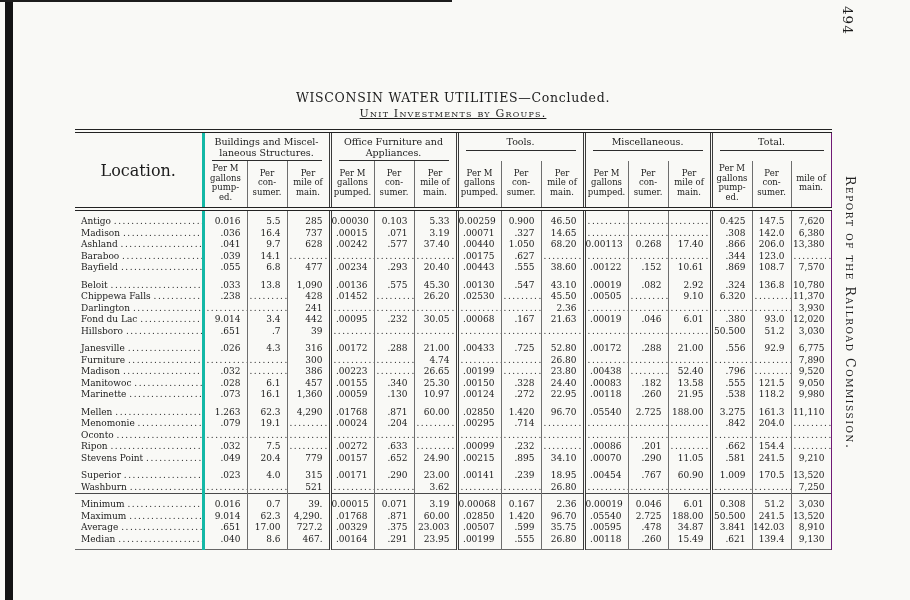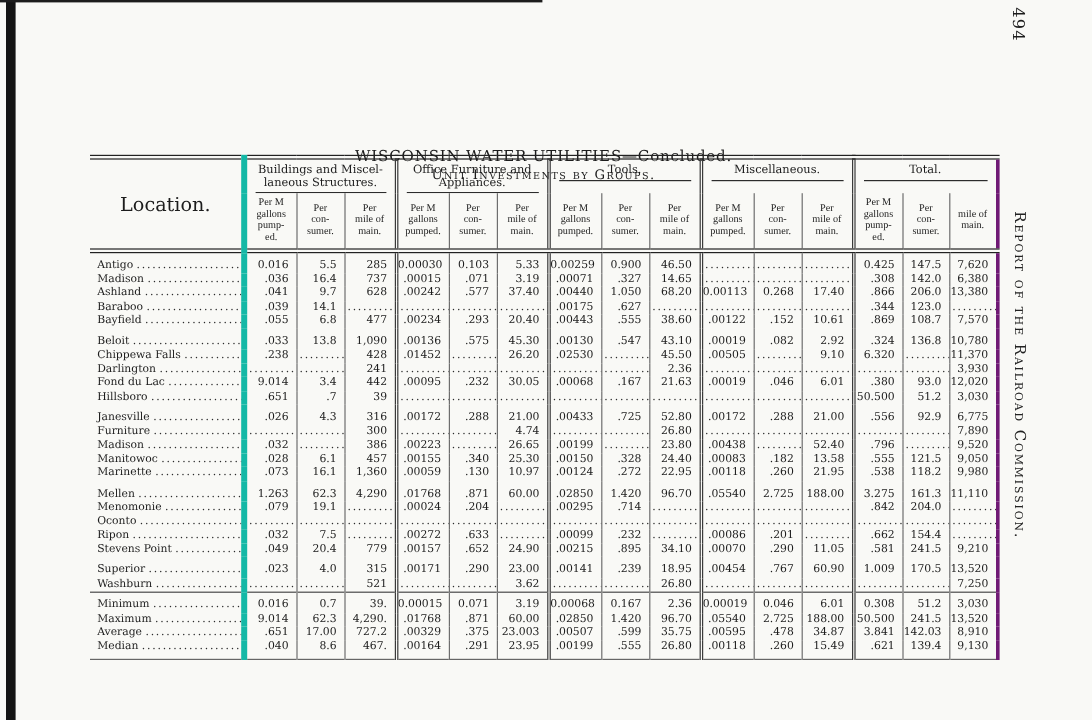--- a/index.html
+++ b/index.html
@@ -9,47 +9,46 @@
     font-family:"DejaVu Serif", serif;
     color:#1c1c1c;
     -webkit-font-smoothing:antialiased;
   }
   
   .artifact-left { position:absolute; left:5px; top:0; width:8px; height:600px; background:#141414; }
   .artifact-top  { position:absolute; left:0; top:0; width:452px; height:2px; background:#1d1d1d; }
 
   
   .titles { position:absolute; left:75px; top:90px; width:756px; text-align:center; }
-  .title { font-size:12.5px; letter-spacing:0.7px;margin-top:32px; }
-  .subtitle { font-size:11px; font-variant:small-caps; letter-spacing:1.2px; margin-top:2px; }
+  .title { font-size:12.5px; letter-spacing:0.7px; }
+  .subtitle { font-size:11px; font-variant:small-caps; letter-spacing:1.2px; margin-top:2px;text-decoration:underline; }
 
   
   .table-wrap { position:absolute; left:75px; top:129px; width:757px; }
   table {
     border-collapse:collapse; table-layout:fixed; width:756px;
     border-top:4px double #222;
     border-bottom:1px solid #666;
   }
   th, td { padding:0; font-weight:normal; overflow:hidden; white-space:nowrap; }
 
   
-  .v1 { border-left:5px solid #14b8a6; }          
+  .v1 { border-left:3px solid #14b8a6; }          
   .vd { border-left:3px double #3a3a3a; }         
   .vs { border-left:1px solid #6e6e6e; }          
-  .vr { border-right:3px solid #701a75; }            
+  .vr { border-right:1px solid #701a75; }            
 
   thead th { vertical-align:middle; }
   th.group { vertical-align:top; }
   .glabel { padding-top:4px; text-align:center; font-size:9.5px; line-height:10.5px; white-space:pre-line; }
   .grule  { height:1px; background:#2c2c2c; margin:2px 7px 0 7px; }
   tr.sub th {
     font-size:8.5px; line-height:9.5px; text-align:center;
     padding:3px 1px 5px 1px; white-space:pre-line;
     border-bottom:4px double #222;
-    font-family:Liberation Serif, serif;
   }
   th.loc-h {
     font-size:16px; text-align:center; vertical-align:middle;
     border-bottom:4px double #222;
   }
 
   tbody td {
     font-size:9px; line-height:11.5px; text-align:right;
     padding:0 6px 0 0;
   }

